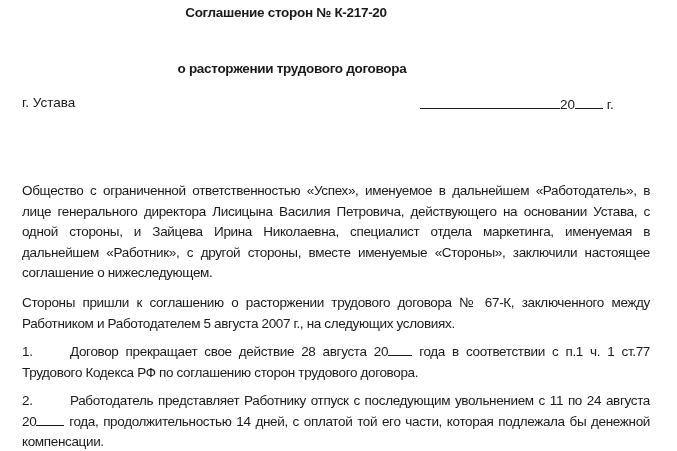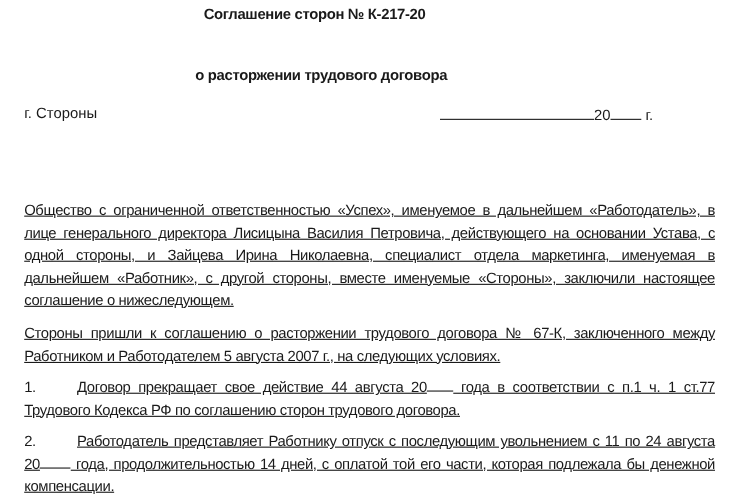--- a/index.html
+++ b/index.html
@@ -5,51 +5,50 @@
     html, body { margin: 0; padding: 0; background: #ffffff; }
     body {
       width: 677px; height: 451px; overflow: hidden; position: relative;
       font-family: "Liberation Sans", "DejaVu Sans", sans-serif;
       color: #1a1a1a;
     }
     .abs { position: absolute; white-space: nowrap; }
     .title1 { top: 5px; left: 0; width: 572px; text-align: center; font-weight: bold; font-size: 13.5px; letter-spacing: -0.3px; }
     .title2 { top: 37px; left: 0; width: 584px; text-align: center; font-weight: bold; font-size: 13.5px; letter-spacing: -0.3px; margin-top: 24px; }
     .city { top: 95px; left: 22px; font-size: 13.5px; }
-    .dateline { top: 95px; left: 400px; font-size: 13.5px; }
+    .dateline { top: 95px; left: 420px; font-size: 13.5px; }
     .blank { display: inline-block; border-bottom: 1px solid #1a1a1a; height: 13px; vertical-align: baseline; }
     .para {
       position: absolute; left: 22px; width: 628px;
       font-size: 13.5px; line-height: 20.5px; text-align: justify;
       letter-spacing: -0.35px;
-      text-decoration: underline;
     }
     .p1 { top: 181px; }
     .p2 { top: 293px; }
     .p3 { top: 342px; }
     .p4 { top: 391px; }
     .num { display: inline-block; width: 48px; }
     .b-short { width: 24px; }
     .b-mid { width: 28px; }
   </style>
 </head>
 <body>
 
 <div>
   <div class="abs title1">Соглашение сторон № К-217-20</div>
   <div class="abs title2">о расторжении трудового договора</div>
 
-  <div class="abs city">г. Стороны</div>
+  <div class="abs city">г. Устава</div>
   <div class="abs dateline">
     <span class="blank" style="width:140px"></span><span>20</span><span class="blank" style="width:28px"></span>&nbsp;<span>г.</span>
   </div>
 
   <div class="para p1">Общество с ограниченной ответственностью «Успех», именуемое в дальнейшем «Работодатель», в лице генерального директора Лисицына Василия Петровича, действующего на основании Устава, с одной стороны, и Зайцева Ирина Николаевна, специалист отдела маркетинга, именуемая в дальнейшем «Работник», с другой стороны, вместе именуемые «Стороны», заключили настоящее соглашение о нижеследующем.</div>
   <div class="para p2">Стороны пришли к соглашению о расторжении трудового договора № 67-К, заключенного между Работником и Работодателем 5 августа 2007 г., на следующих условиях.</div>
 
   <div class="para p3">
-    <span class="num">1.</span><span>Договор прекращает свое действие 44 августа 20</span><span class="blank b-short"></span><span> года в соответствии с п.1 ч. 1 ст.77 Трудового Кодекса РФ по соглашению сторон трудового договора.</span>
+    <span class="num">1.</span><span>Договор прекращает свое действие 28 августа 20</span><span class="blank b-short"></span><span> года в соответствии с п.1 ч. 1 ст.77 Трудового Кодекса РФ по соглашению сторон трудового договора.</span>
   </div>
 
   <div class="para p4">
     <span class="num">2.</span><span>Работодатель представляет Работнику отпуск с последующим увольнением с 11 по 24 августа 20</span><span class="blank b-mid"></span><span> года, продолжительностью 14 дней, с оплатой той его части, которая подлежала бы денежной компенсации.</span>
   </div>
 </div>
 
 </body></html>

